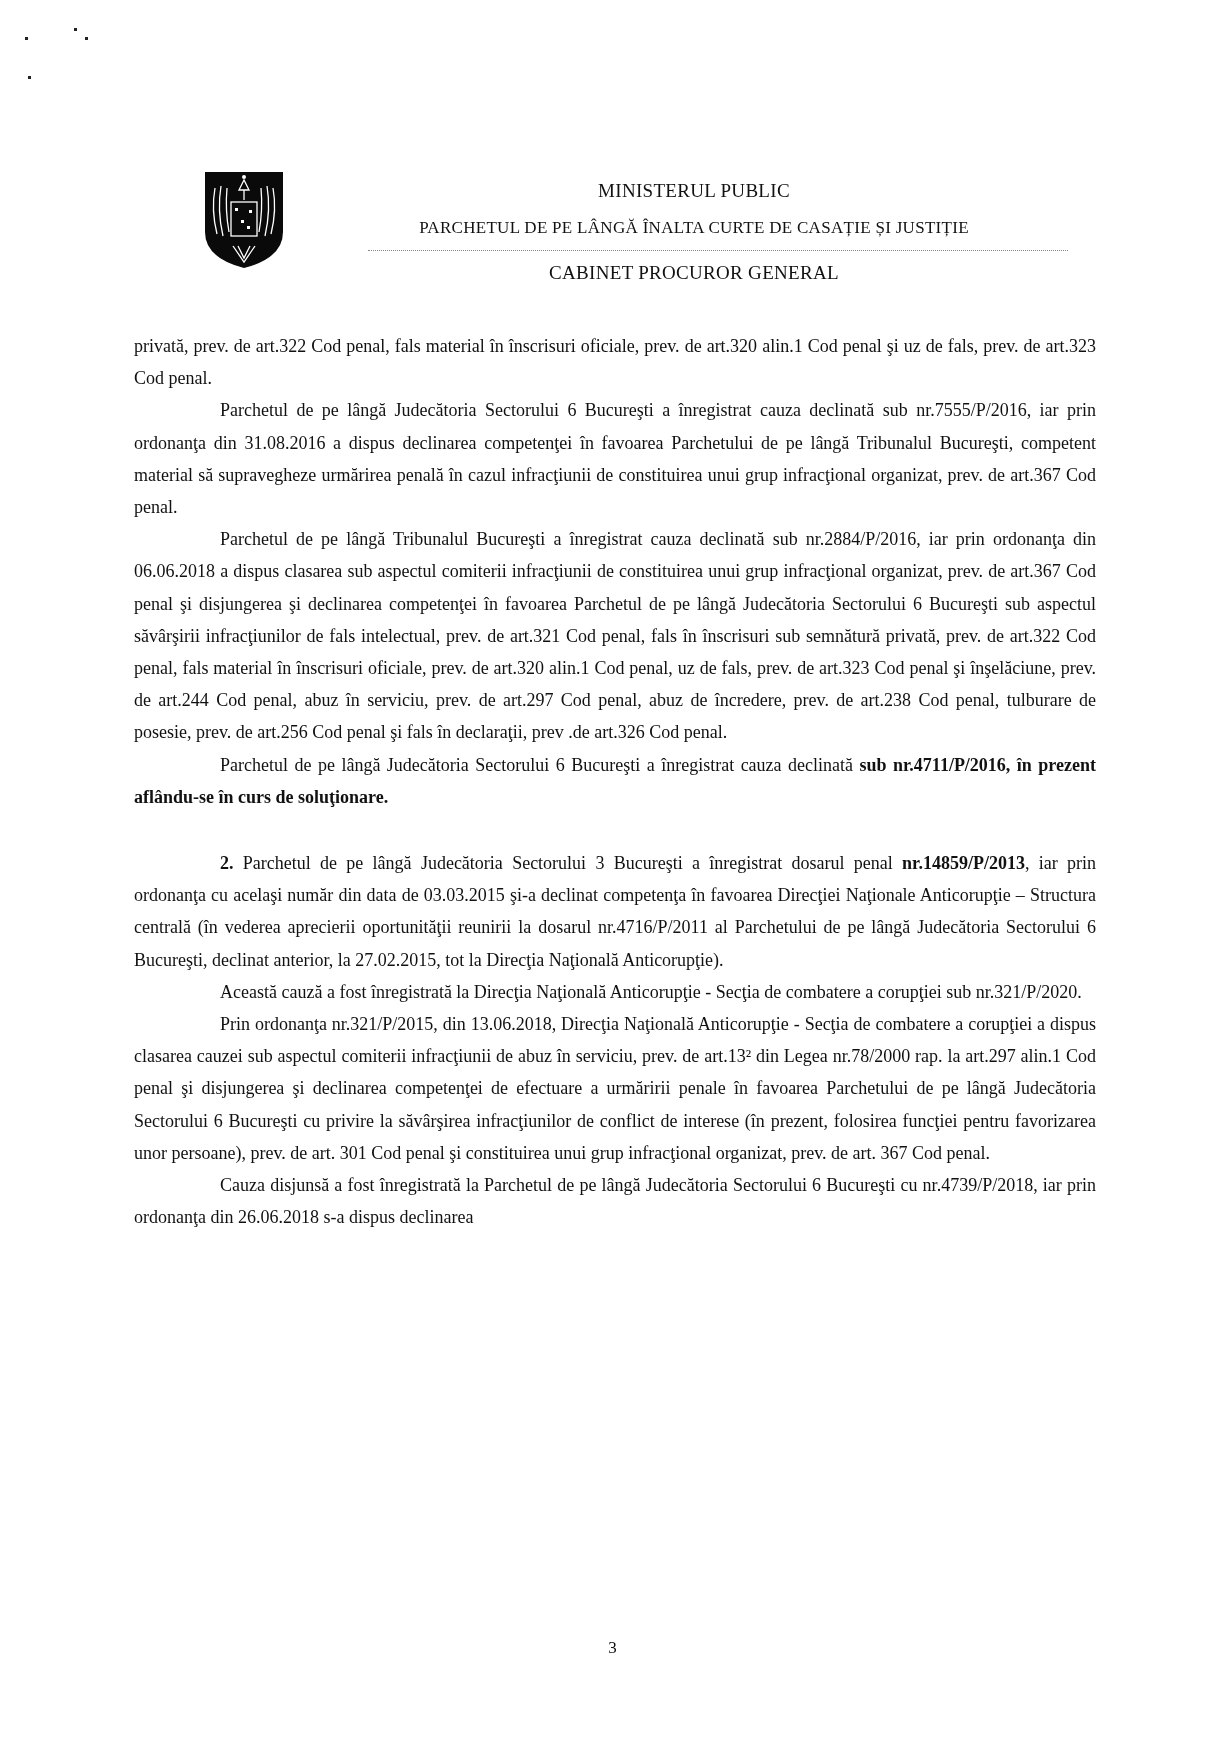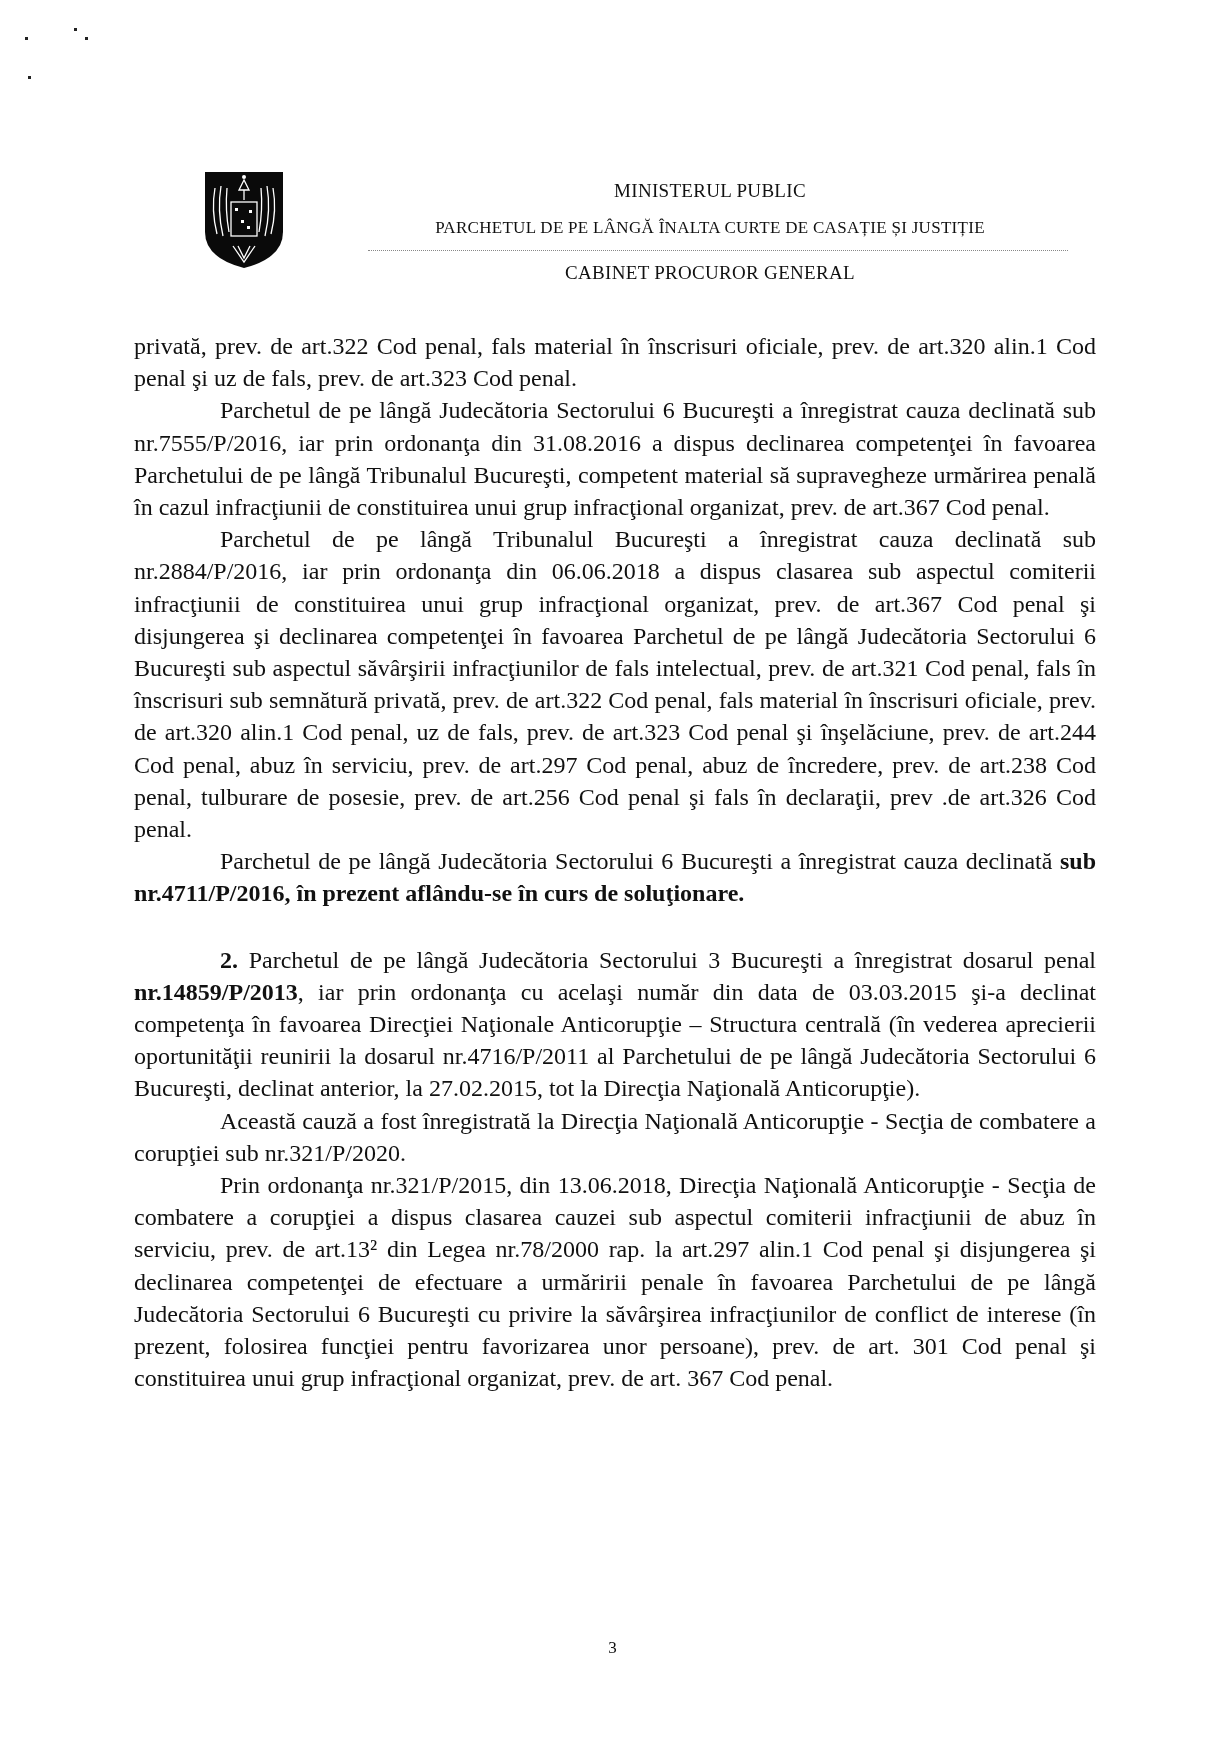--- a/index.html
+++ b/index.html
@@ -1,29 +1,29 @@
 <!DOCTYPE html>
 <html><head>
 <meta charset="utf-8">
 <style>
   html, body { margin: 0; padding: 0; background: #ffffff; }
   body { width: 1225px; height: 1742px; position: relative; overflow: hidden;
          font-family: "DejaVu Serif", "Liberation Serif", serif; color: #111; }
   .specks span { position: absolute; width: 3px; height: 3px; background: #222; }
   .header { position: absolute; left: 0; top: 0; width: 1225px; }
   .emblem { position: absolute; left: 203px; top: 170px; width: 82px; height: 100px; }
-  .hdr-line { position: absolute; left: 330px; width: 760px; text-align: center;
+  .hdr-line { position: absolute; left: 314px; width: 760px; text-align: center;
               font-family: "Liberation Serif", serif; letter-spacing: 0.3px; }
   .hdr1 { top: 180px; font-size: 19px; }
   .hdr2 { top: 218px; font-size: 17px; }
   .hdr-rule { position: absolute; left: 368px; top: 250px; width: 700px; height: 0;
               border-top: 1px dotted #888; }
   .hdr3 { top: 262px; font-size: 19px; }
   .content { position: absolute; left: 134px; top: 330px; width: 962px;
-             font-family: "Liberation Serif", serif; font-size: 24px; line-height: 32.2px;
+             font-family: "Liberation Serif", serif; font-size: 18px; line-height: 32.2px;
              text-align: justify; }
   .content p { margin: 0; }
   .indent { text-indent: 86px; }
   .gap { height: 34px; }
   b { font-weight: bold; }
   .page-num { position: absolute; left: 0; width: 1225px; top: 1638px; text-align: center;
               font-family: "Liberation Serif", serif; font-size: 17px; }
 </style>
 </head>
 <body>
@@ -66,15 +66,16 @@
   <p class="indent">Parchetul de pe lângă Tribunalul Bucureşti a înregistrat cauza declinată sub nr.2884/P/2016, iar prin ordonanţa din 06.06.2018 a dispus clasarea sub aspectul comiterii infracţiunii de constituirea unui grup infracţional organizat, prev. de art.367 Cod penal şi disjungerea şi declinarea competenţei în favoarea Parchetul de pe lângă Judecătoria Sectorului 6 Bucureşti sub aspectul săvârşirii infracţiunilor de fals intelectual, prev. de art.321 Cod penal, fals în înscrisuri sub semnătură privată, prev. de art.322 Cod penal, fals material în înscrisuri oficiale, prev. de art.320 alin.1 Cod penal, uz de fals, prev. de art.323 Cod penal şi înşelăciune, prev. de art.244 Cod penal, abuz în serviciu, prev. de art.297 Cod penal, abuz de încredere, prev. de art.238 Cod penal, tulburare de posesie, prev. de art.256 Cod penal şi fals în declaraţii, prev .de art.326 Cod penal.</p>
   <p class="indent">
     <span>Parchetul de pe lângă Judecătoria Sectorului 6 Bucureşti a înregistrat cauza declinată </span><b>sub nr.4711/P/2016, în prezent aflându-se în curs de soluţionare.</b>
   </p>
   <div class="gap"></div>
   <p class="indent">
     <b>2.</b><span> Parchetul de pe lângă Judecătoria Sectorului 3 Bucureşti a înregistrat dosarul penal </span><b>nr.14859/P/2013</b><span>, iar prin ordonanţa cu acelaşi număr din data de 03.03.2015 şi-a declinat competenţa în favoarea Direcţiei Naţionale Anticorupţie – Structura centrală (în vederea aprecierii oportunităţii reunirii la dosarul nr.4716/P/2011 al Parchetului de pe lângă Judecătoria Sectorului 6 Bucureşti, declinat anterior, la 27.02.2015, tot la Direcţia Naţională Anticorupţie).</span>
   </p>
   <p class="indent">Această cauză a fost înregistrată la Direcţia Naţională Anticorupţie - Secţia de combatere a corupţiei sub nr.321/P/2020.</p>
   <p class="indent">Prin ordonanţa nr.321/P/2015, din 13.06.2018, Direcţia Naţională Anticorupţie - Secţia de combatere a corupţiei a dispus clasarea cauzei sub aspectul comiterii infracţiunii de abuz în serviciu, prev. de art.13² din Legea nr.78/2000 rap. la art.297 alin.1 Cod penal şi disjungerea şi declinarea competenţei de efectuare a urmăririi penale în favoarea Parchetului de pe lângă Judecătoria Sectorului 6 Bucureşti cu privire la săvârşirea infracţiunilor de conflict de interese (în prezent, folosirea funcţiei pentru favorizarea unor persoane), prev. de art. 301 Cod penal şi constituirea unui grup infracţional organizat, prev. de art. 367 Cod penal.</p>
+  <p class="indent">Cauza disjunsă a fost înregistrată la Parchetul de pe lângă Judecătoria Sectorului 6 Bucureşti cu nr.4739/P/2018, iar prin ordonanţa din 26.06.2018 s-a dispus declinarea</p>
 </div>
 
 <div class="page-num">3</div>
 
 </body></html>

